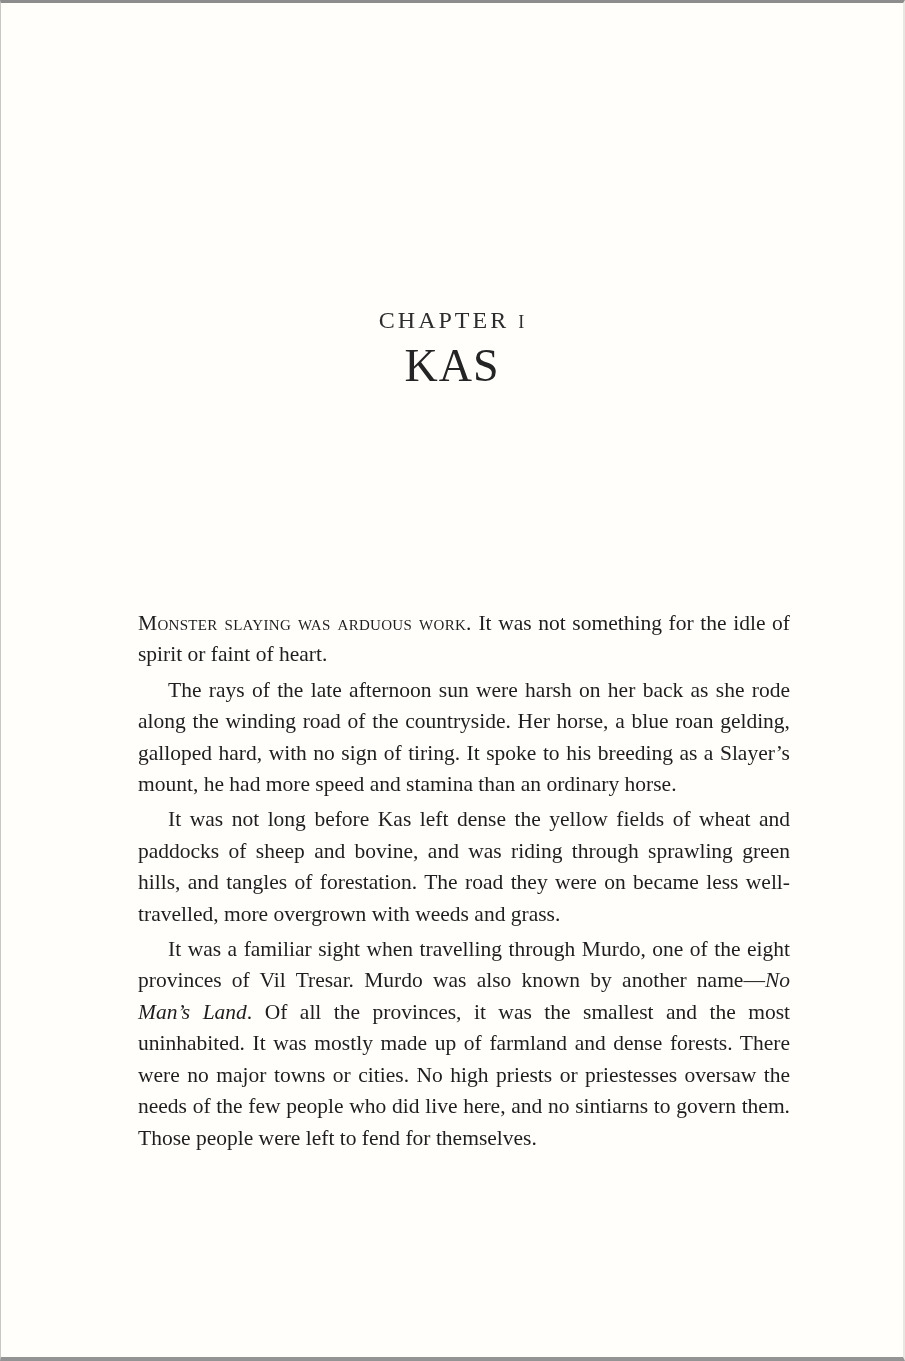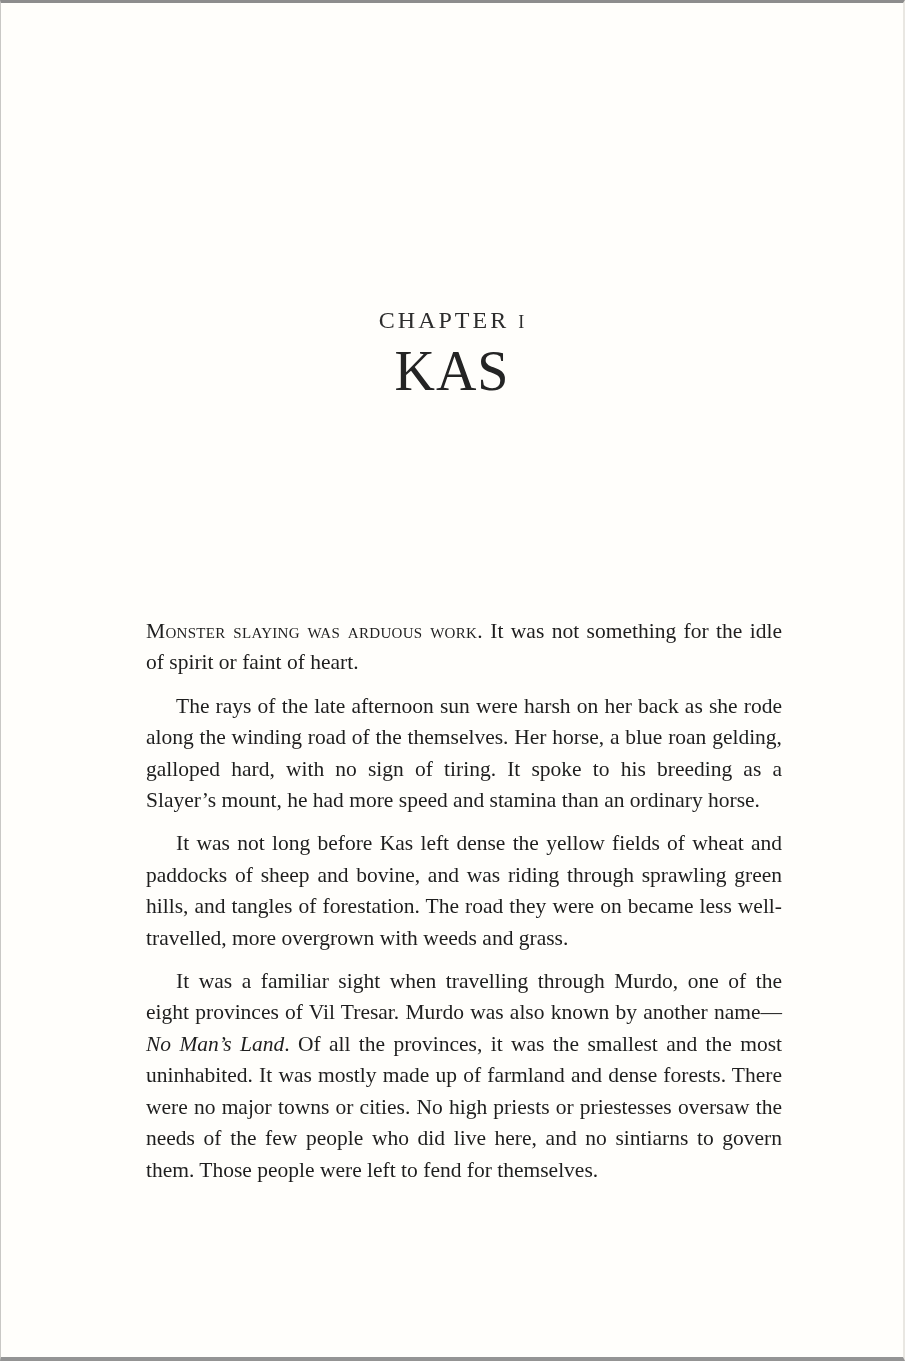--- a/index.html
+++ b/index.html
@@ -39,36 +39,36 @@
   .chapter-heading .numeral {
     font-size: 18px;
     letter-spacing: 1px;
   }
   .chapter-title {
     position: absolute;
     top: 336px;
     left: 0;
     width: 100%;
     text-align: center;
-    font-size: 56px;
+    font-size: 46px;
     letter-spacing: 1px;
     color: #242424;
   }
   .body-text {
     position: absolute;
     left: 133px;
     top: 601px;
     width: 660px;
     font-size: 21.5px;
     line-height: 31.4px;
     text-align: justify;
     color: #1e1e1e;
   }
   .para {
-    margin: 12px;
+    margin: 4px;
     padding: 0;
     text-indent: 30px;
   }
   .para.no-indent {
     text-indent: 0;
   }
   .smallcaps {
     font-variant: small-caps;
     letter-spacing: 0.3px;
   }
@@ -86,21 +86,21 @@
     <span class="numeral">I</span>
   </div>
 
   <div class="chapter-title">KAS</div>
 
   <div class="body-text">
 
     <p class="para no-indent"><span class="smallcaps">Monster slaying was arduous work.</span><span> It was not something for the idle of spirit or faint of heart.</span></p>
 
 
-    <p class="para"><span>The rays of the late afternoon sun were harsh on her back as she rode along the winding road of the themselves. Her horse, a blue roan gelding, galloped hard, with no sign of tiring. It spoke to his breeding as a Slayer’s mount, he had more speed and stamina than an ordinary horse.</span></p>
+    <p class="para"><span>The rays of the late afternoon sun were harsh on her back as she rode along the winding road of the countryside. Her horse, a blue roan gelding, galloped hard, with no sign of tiring. It spoke to his breeding as a Slayer’s mount, he had more speed and stamina than an ordinary horse.</span></p>
 
     <p class="para"><span>It was not long before Kas left dense the yellow fields of wheat and paddocks of sheep and bovine, and was riding through sprawling green hills, and tangles of forestation. The road they were on became less well-travelled, more overgrown with weeds and grass.</span></p>
 
     <p class="para"><span>It was a familiar sight when travelling through Murdo, one of the eight provinces of Vil Tresar. Murdo was also known by another name—</span><span class="italic">No Man’s Land</span><span>. Of all the provinces, it was the smallest and the most uninhabited. It was mostly made up of farmland and dense forests. There were no major towns or cities. No high priests or priestesses oversaw the needs of the few people who did live here, and no sintiarns to govern them. Those people were left to fend for themselves.</span></p>
 
   </div>
 
 </div>
 
 </body></html>

